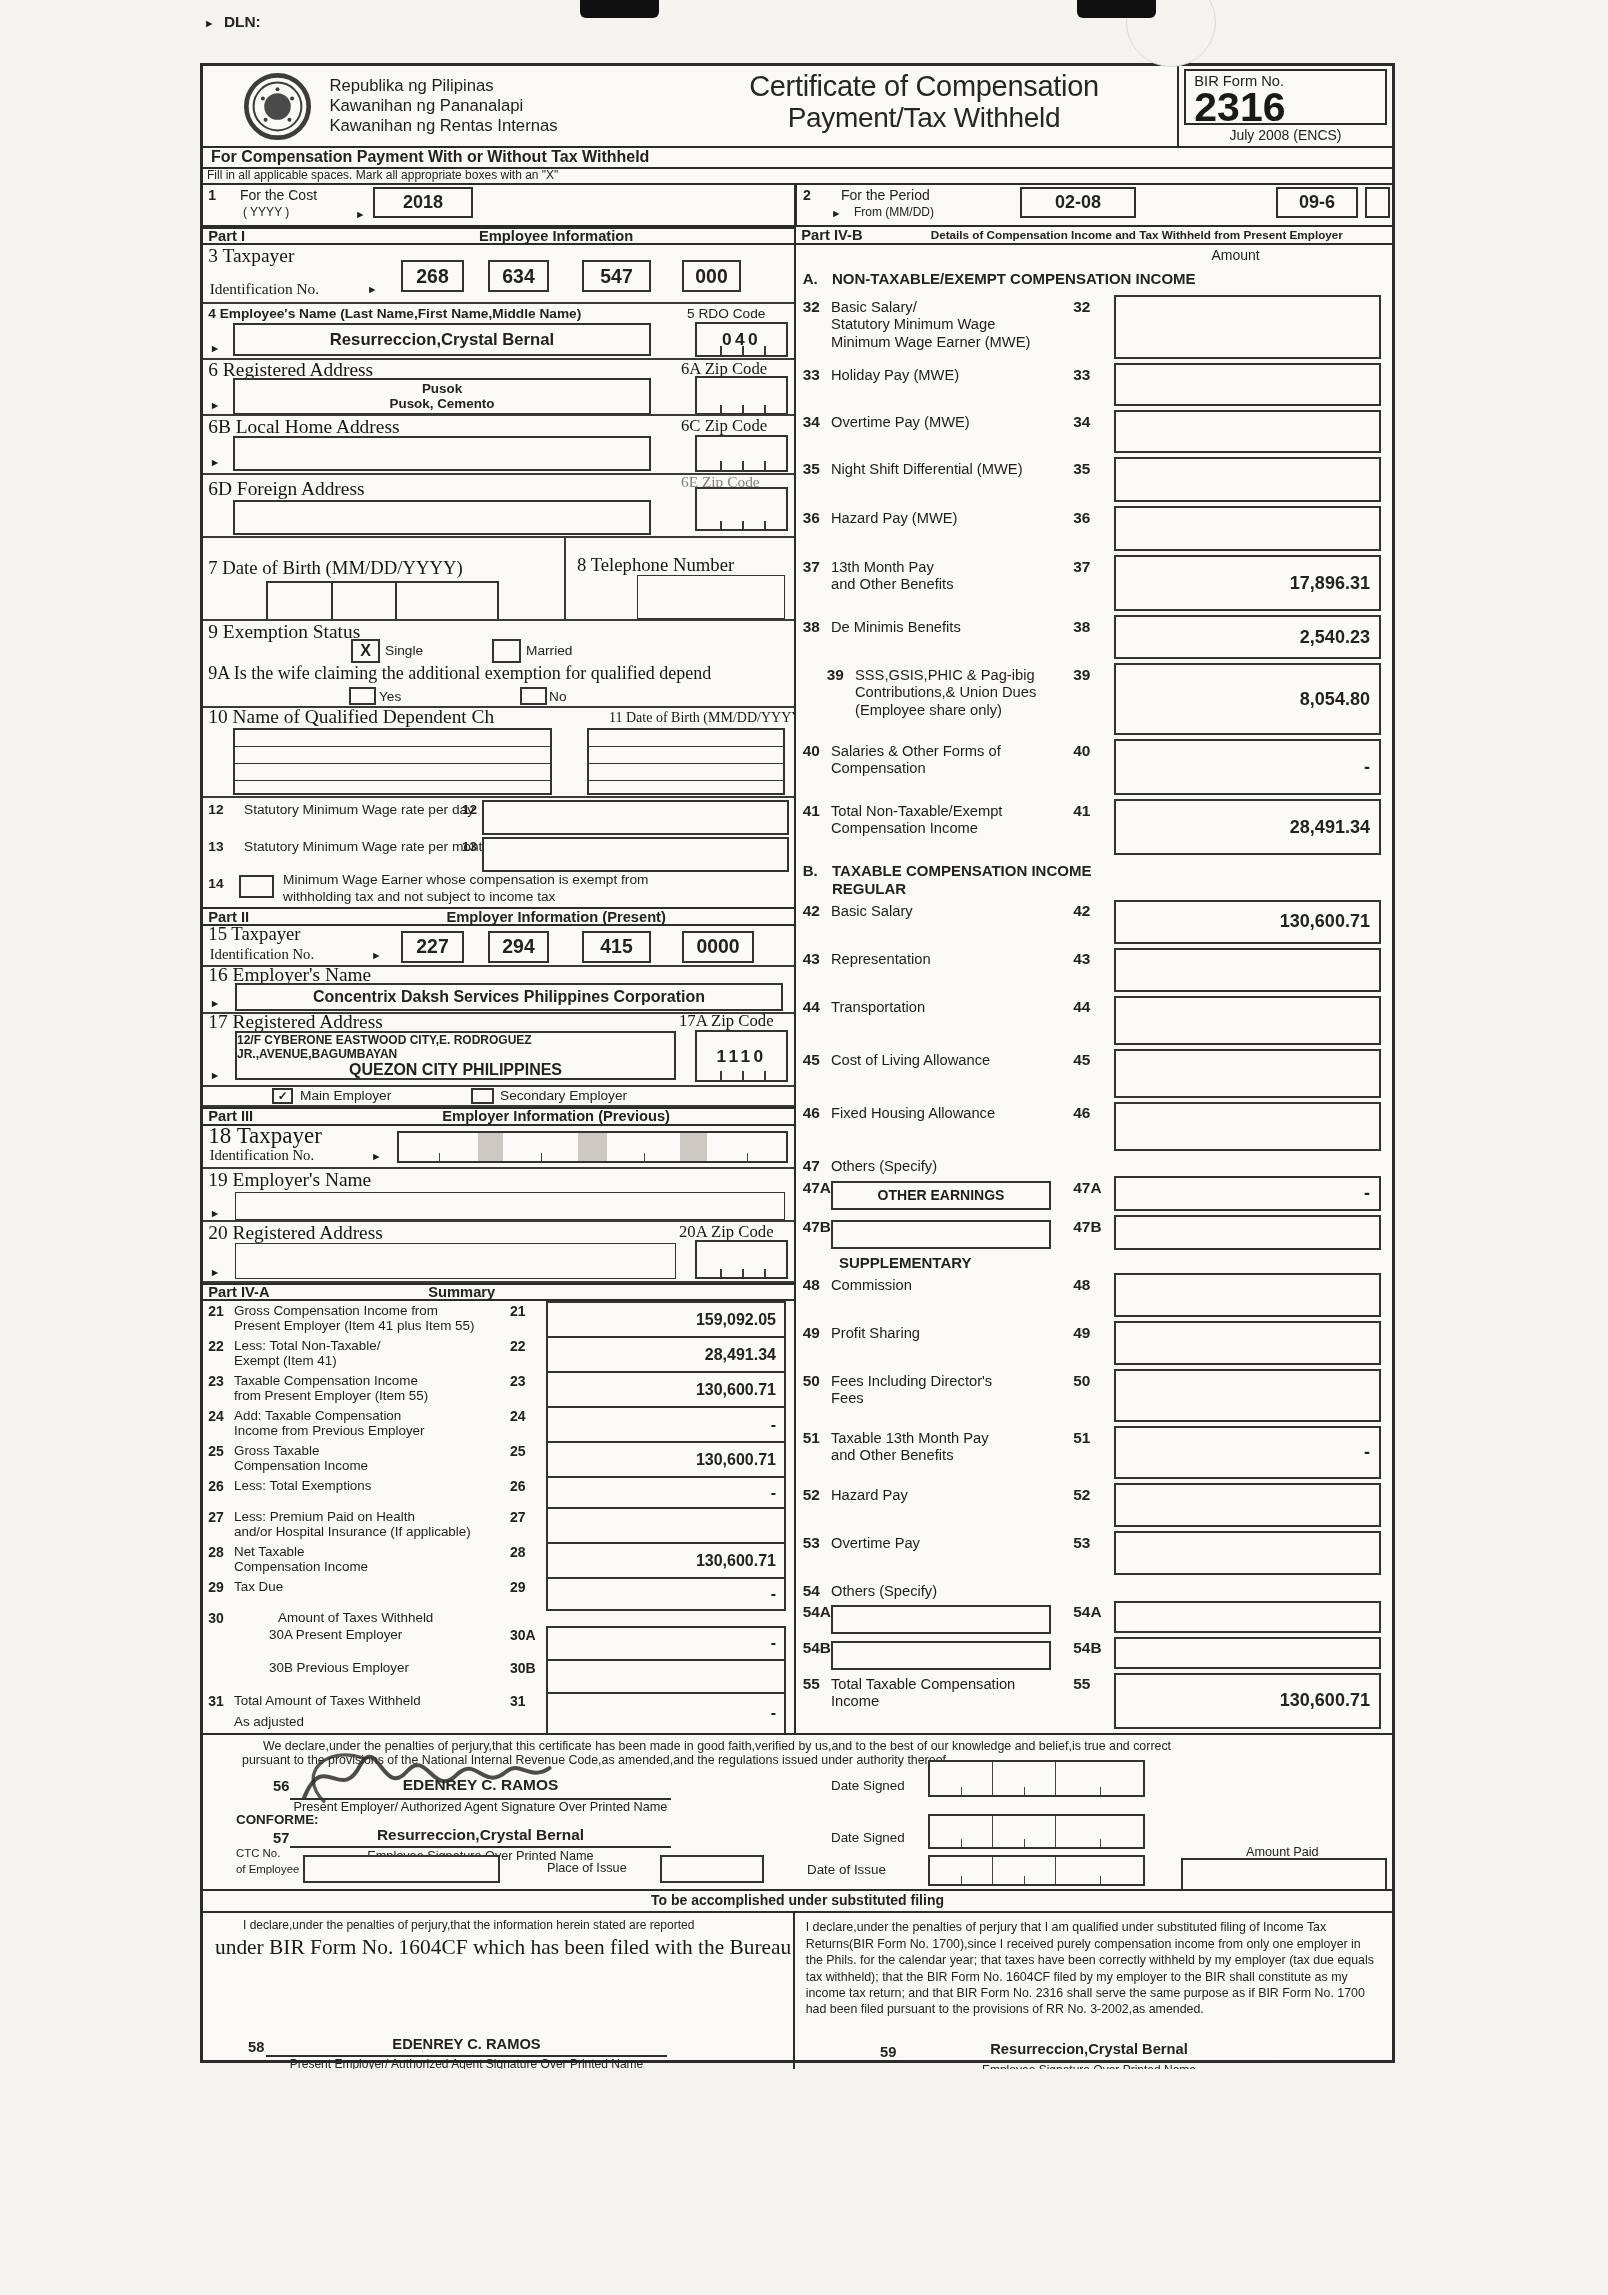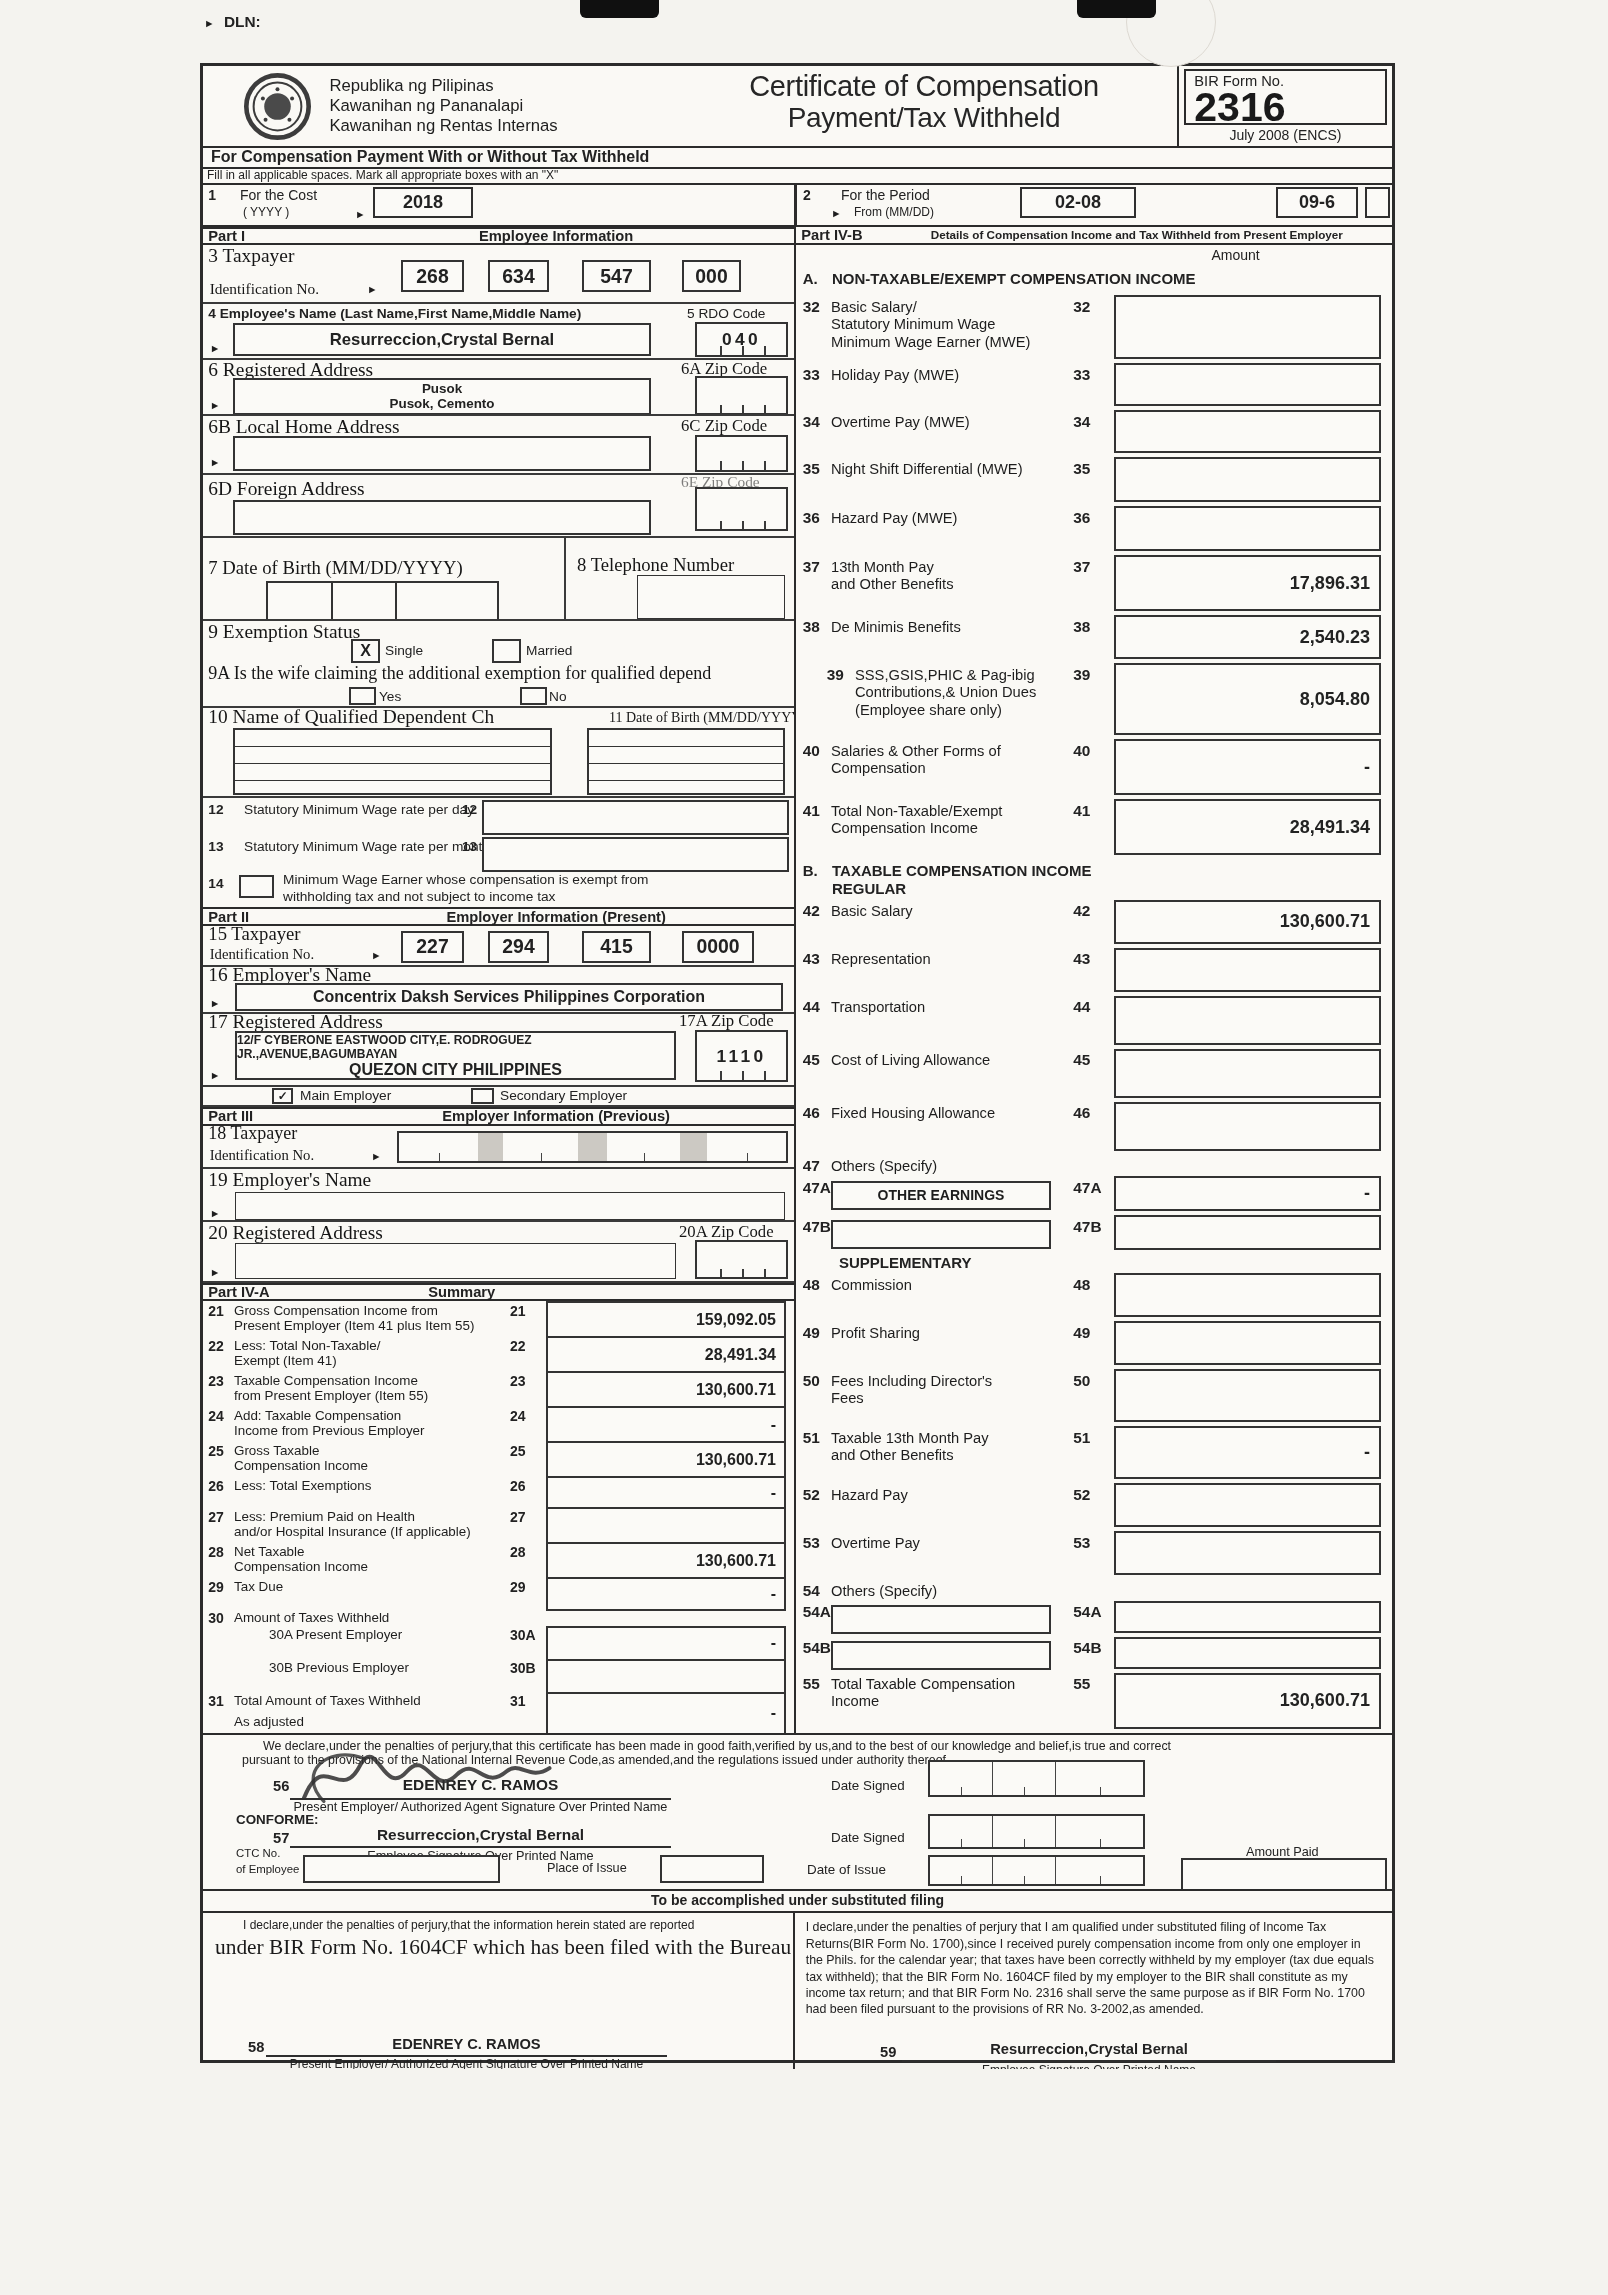--- a/index.html
+++ b/index.html
@@ -352,21 +352,21 @@
           <div class="cbox" style="left:268px;top:1.3px;width:23px;height:16px"></div>
           <span class="sans" style="left:297px;top:1.3px">Secondary Employer</span>
         </div>
 
         <div class="band">
           <div class="plabel">Part III</div>
           <div class="ptitle">Employer Information (Previous)</div>
         </div>
 
         <div class="sec" style="height:43px">
-          <div class="slab" style="left:5.3px;top:-2.7px;font-size:18px">18 Taxpayer</div>
+          <div class="slab" style="left:5.3px;top:-2.7px;font-size:23px">18 Taxpayer</div>
           <div class="slab2" style="left:6.7px;top:21.4px;font-size:14.7px">Identification No.</div>
           <span class="arr" style="left:168px;top:25px">►</span>
           <div class="strip" style="left:194px;top:5.3px;width:391px;height:32px">
             <div class="wh" style="width:79px"></div>
             <div class="sh" style="width:25px"></div>
             <div class="wh" style="width:75px"></div>
             <div class="sh" style="width:29px"></div>
             <div class="wh" style="width:73px"></div>
             <div class="sh" style="width:27px"></div>
             <div class="wh" style="flex:1"></div>
@@ -485,21 +485,21 @@
             <div class="sum-row" style="height: 31px;">
               <div class="sum-no">29</div>
               <div class="sum-label">
                 <div>Tax Due</div>
               </div>
               <div class="sum-nor">29</div>
               <div class="sum-box">
                 <span>-</span>
               </div>
             </div>
-            <div class="sum-row" style="height: 17.4px;">
+            <div class="sum-row" style="height: 17.4px; gap: 44px;">
               <div class="sum-no">30</div>
               <div class="sum-label">
                 <div>Amount of Taxes Withheld</div>
               </div>
             </div>
             <div class="sum-row" style="height: 33px;">
               <div class="sum-no"></div>
               <div class="sum-label ind">
                 <div>30A Present Employer</div>
               </div>

